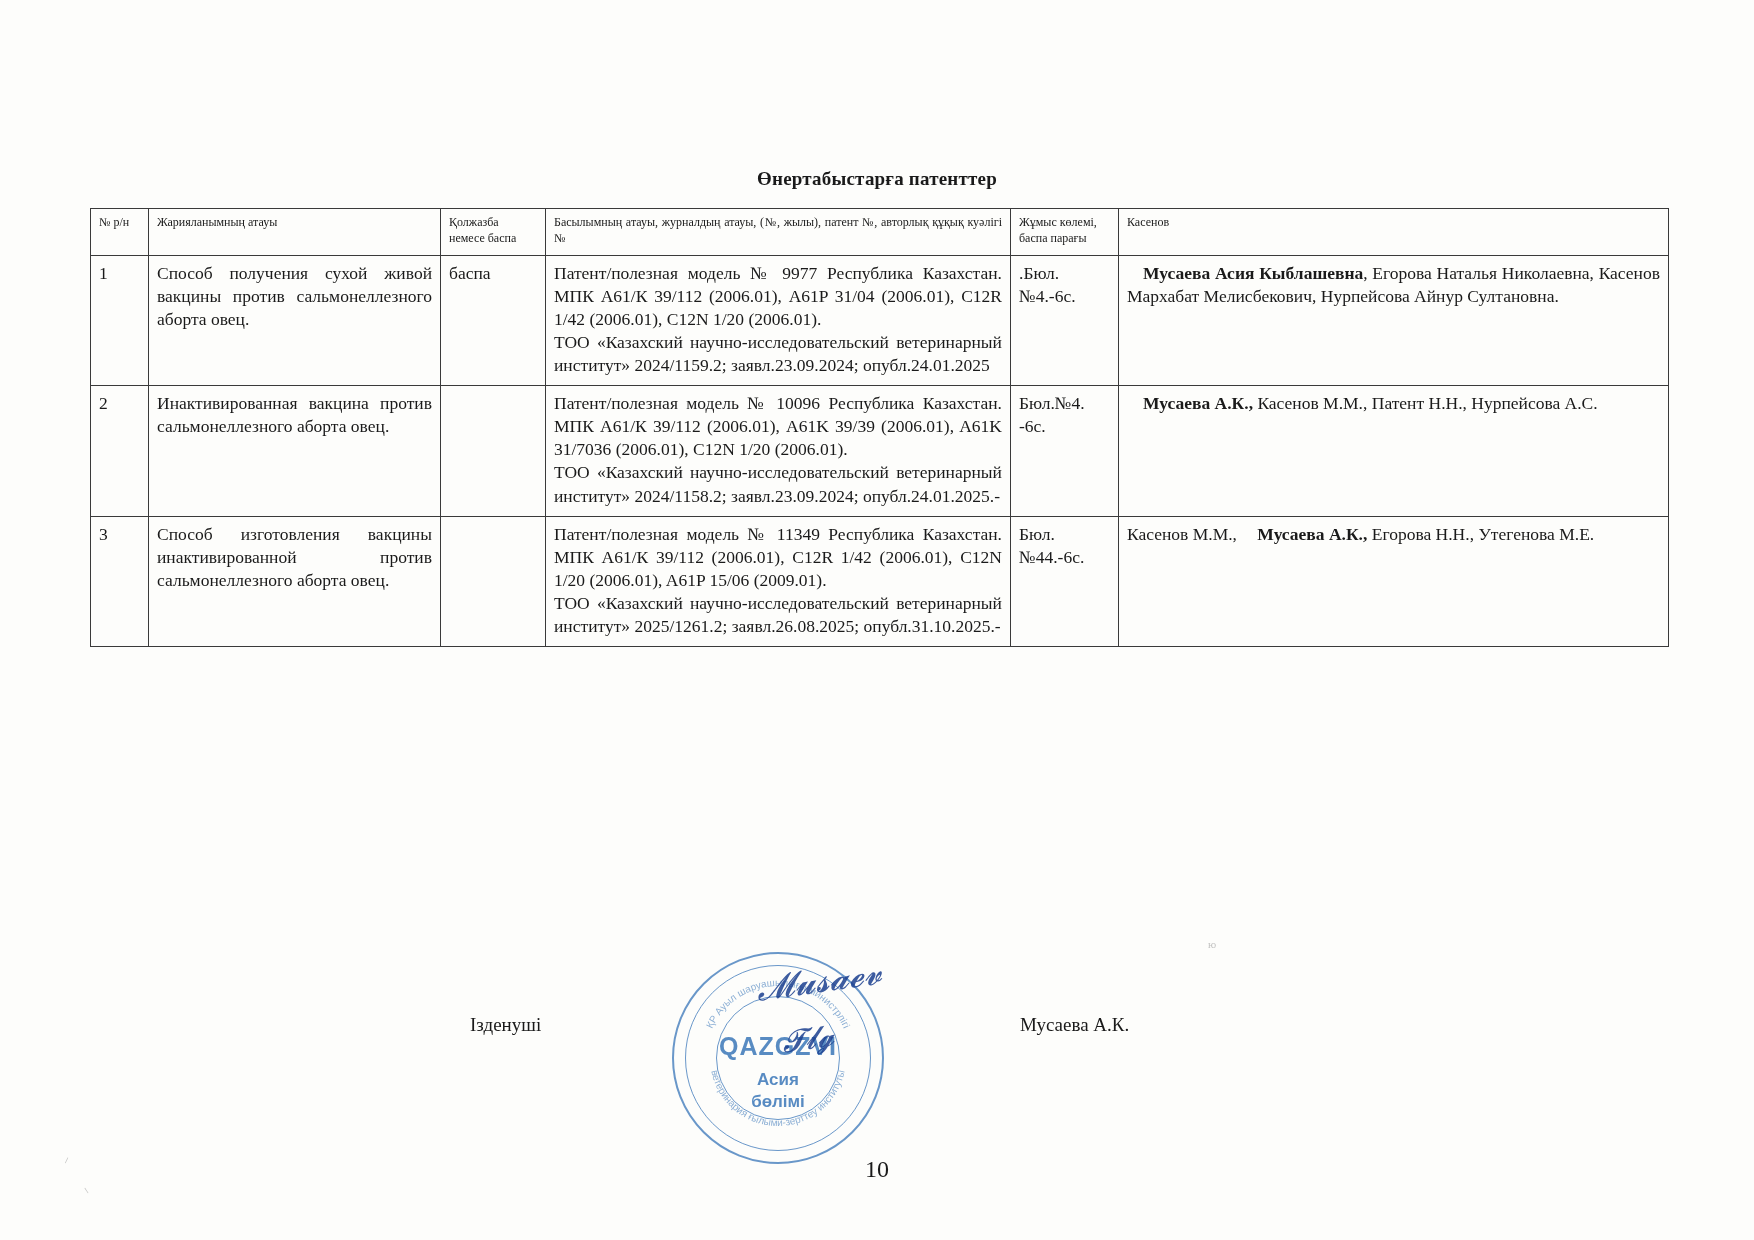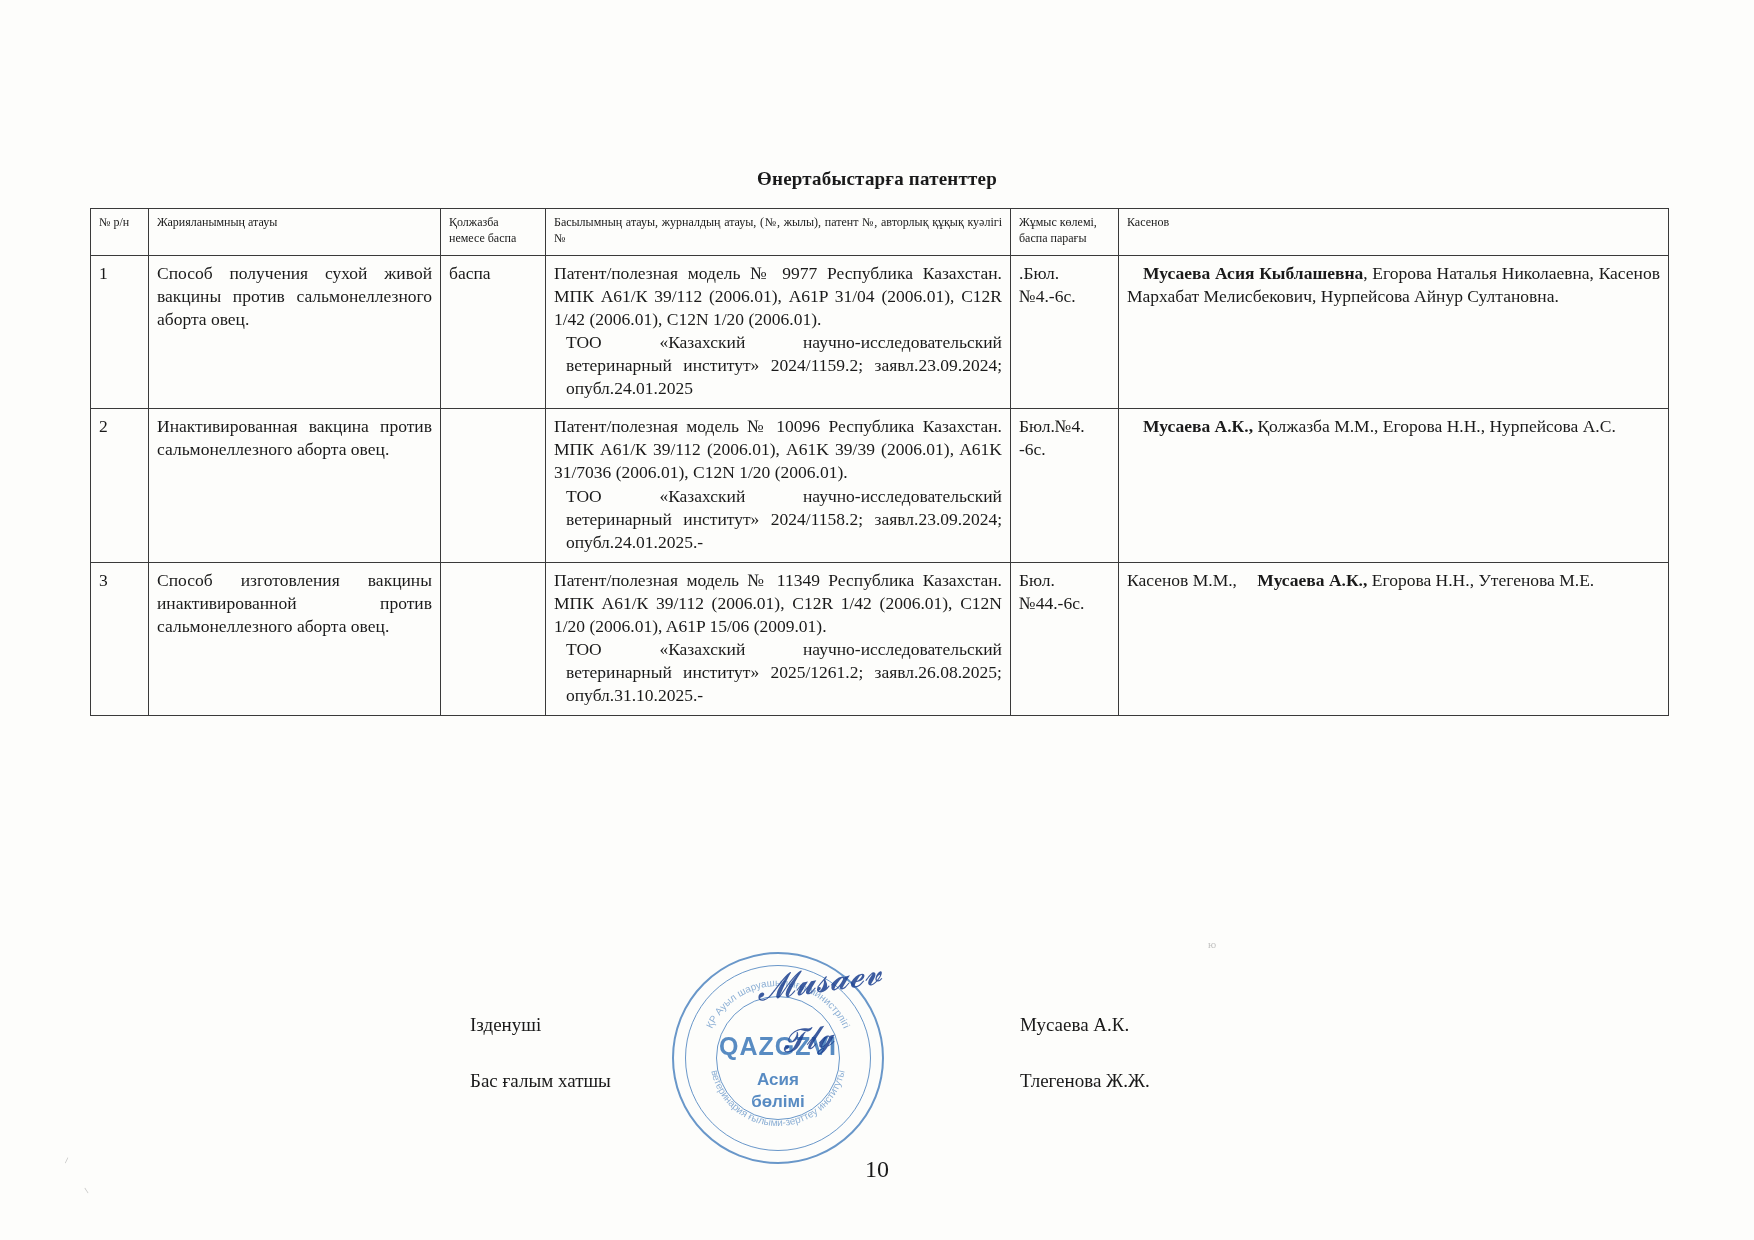--- a/index.html
+++ b/index.html
@@ -54,21 +54,21 @@
 
   .hdr td { padding-top: 8px; padding-bottom: 10px; }
   .hdr .cell-inner { font-size: 12px; }
   .just { text-align: justify; text-align-last: left; }
   .hyphen { hyphens: auto; }
   .b { font-weight: bold; margin-left: 16px; }
   .vmid { vertical-align: middle; }
 
   .row-body td { height: 1px; }
   .p { margin: 0; }
-  .p + .p { margin-top: 0; margin-left: 12px; }
+  .p + .p { margin-top: 0; }
 
   .sign-block {
     position: absolute;
     left: 0;
     top: 966px;
     width: 100%;
     font-size: 19px;
     margin-top: 48px;
   }
   .sign-row {
@@ -205,21 +205,21 @@
       <tr class="row-body">
         <td>2</td>
         <td class="just hyphen">Инактивированная вакцина против сальмонеллезного аборта овец.</td>
         <td></td>
         <td>
           <p class="p just hyphen">Патент/полезная модель № 10096 Республика Казахстан. МПК А61/К 39/112 (2006.01), A61K 39/39 (2006.01), A61K 31/7036 (2006.01), C12N 1/20 (2006.01).</p>
           <p class="p just hyphen">ТОО «Казахский научно-исследовательский ветеринарный институт» 2024/1158.2; заявл.23.09.2024; опубл.24.01.2025.-</p>
         </td>
         <td>Бюл.№4. -6с.</td>
         <td class="just">
-          <span class="b">Мусаева А.К.,</span><span> Қолжазба М.М., Егорова Н.Н., Нурпейсова А.С.</span>
+          <span class="b">Мусаева А.К.,</span><span> Касенов М.М., Патент Н.Н., Нурпейсова А.С.</span>
         </td>
       </tr>
 
       <tr class="row-body">
         <td>3</td>
         <td class="just hyphen">Способ изготовления вакцины инактивированной против сальмонеллезного аборта овец.</td>
         <td></td>
         <td>
           <p class="p just hyphen">Патент/полезная модель № 11349 Республика Казахстан. МПК А61/К 39/112 (2006.01), C12R 1/42 (2006.01), C12N 1/20 (2006.01), A61P 15/06 (2009.01).</p>
           <p class="p just hyphen">ТОО «Казахский научно-исследовательский ветеринарный институт» 2025/1261.2; заявл.26.08.2025; опубл.31.10.2025.-</p>
@@ -229,24 +229,20 @@
           <span>Касенов М.М., </span><span class="b">Мусаева А.К.,</span><span> Егорова Н.Н.,  Утегенова М.Е.</span>
         </td>
       </tr>
     </tbody>
   </table>
 
   <div class="sign-block">
     <div class="sign-row">
       <span class="sign-left">Ізденуші</span>
       <span class="sign-right">Мусаева А.К.</span>
-    </div>
-    <div class="sign-row">
-      <span class="sign-left">Бас ғалым хатшы</span>
-      <span class="sign-right">Тлегенова Ж.Ж.</span>
     </div>
   </div>
 
   <div class="stamp">
     <div class="ring r1"></div>
     <div class="ring r2"></div>
     <div class="ring r3"></div>
     <div class="stamp-text stamp-main">QAZGZVI</div>
     <div class="stamp-text stamp-sub1">Асия</div>
     <div class="stamp-text stamp-sub2">бөлімі</div>

